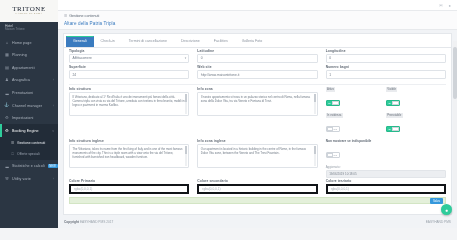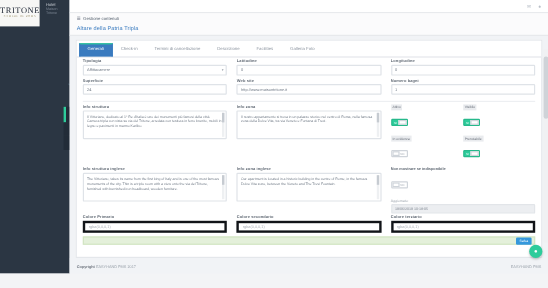--- a/index.html
+++ b/index.html
@@ -8,21 +8,21 @@
     overflow: hidden;
     font-family: "Liberation Sans", sans-serif;
     background: #f3f4f6;
   }
   .app { display: flex; width: 457px; height: 228px; }
 
   
   .sidebar {
     width: 58px; height: 228px;
     background: #2b3643;
-    display: flex; flex-direction: row;
+    display: flex; flex-direction: column;
     flex: none;
     overflow: hidden;
   }
   .logo-wrap {
     height: 22px;
     background: #f7f7f5;
     display: flex; align-items: center; justify-content: center;
     position: relative;
   }
   .logo-txt {

